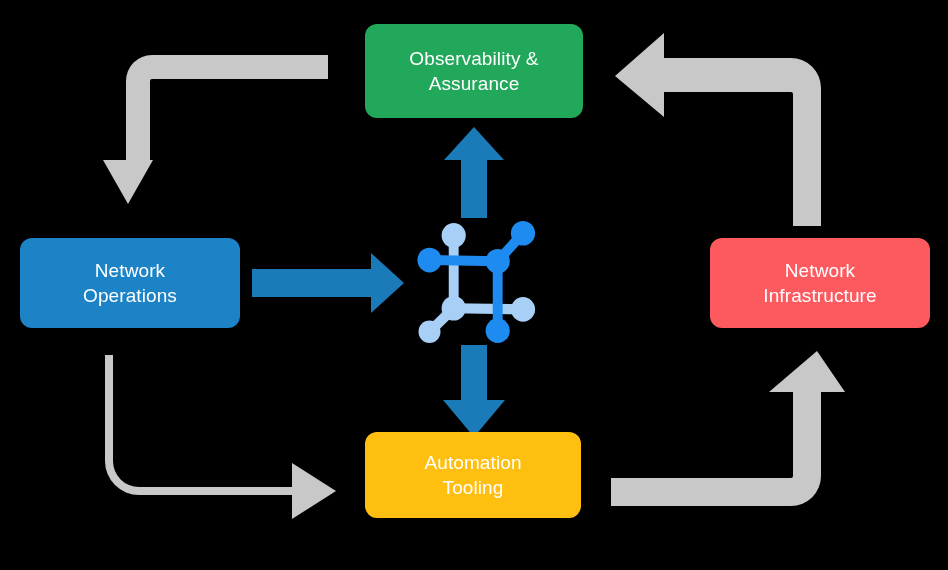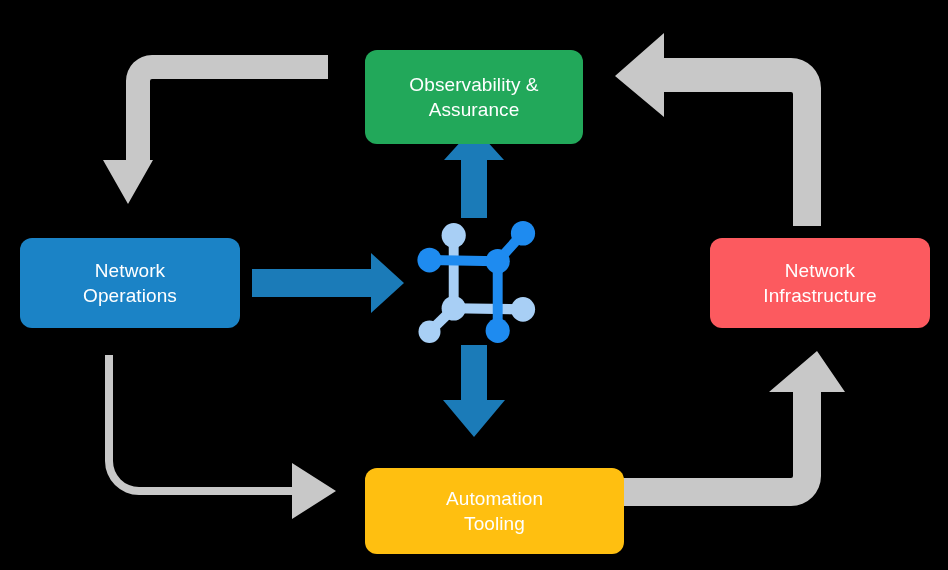--- a/index.html
+++ b/index.html
@@ -46,38 +46,37 @@
   }
   .node-label {
     white-space: pre-line;
     display: block;
   }
   #box-observability {
     left: 365px;
     top: 24px;
     width: 218px;
     height: 94px;
-    margin-top: 26px;
   }
   #box-network-operations {
     left: 20px;
     top: 238px;
     width: 220px;
     height: 90px;
   }
   #box-network-infrastructure {
     left: 710px;
     top: 238px;
     width: 220px;
     height: 90px;
   }
   #box-automation-tooling {
     left: 365px;
-    top: 468px;
-    width: 259px;
+    top: 432px;
+    width: 216px;
     height: 86px;
   }
 </style>
 </head>
 <body style="background: rgb(0, 0, 0);">
 
 <div id="diagram-root" style="background: rgb(0, 0, 0);">
 
   <svg id="diagram-svg" viewBox="0 0 948 570">
 

